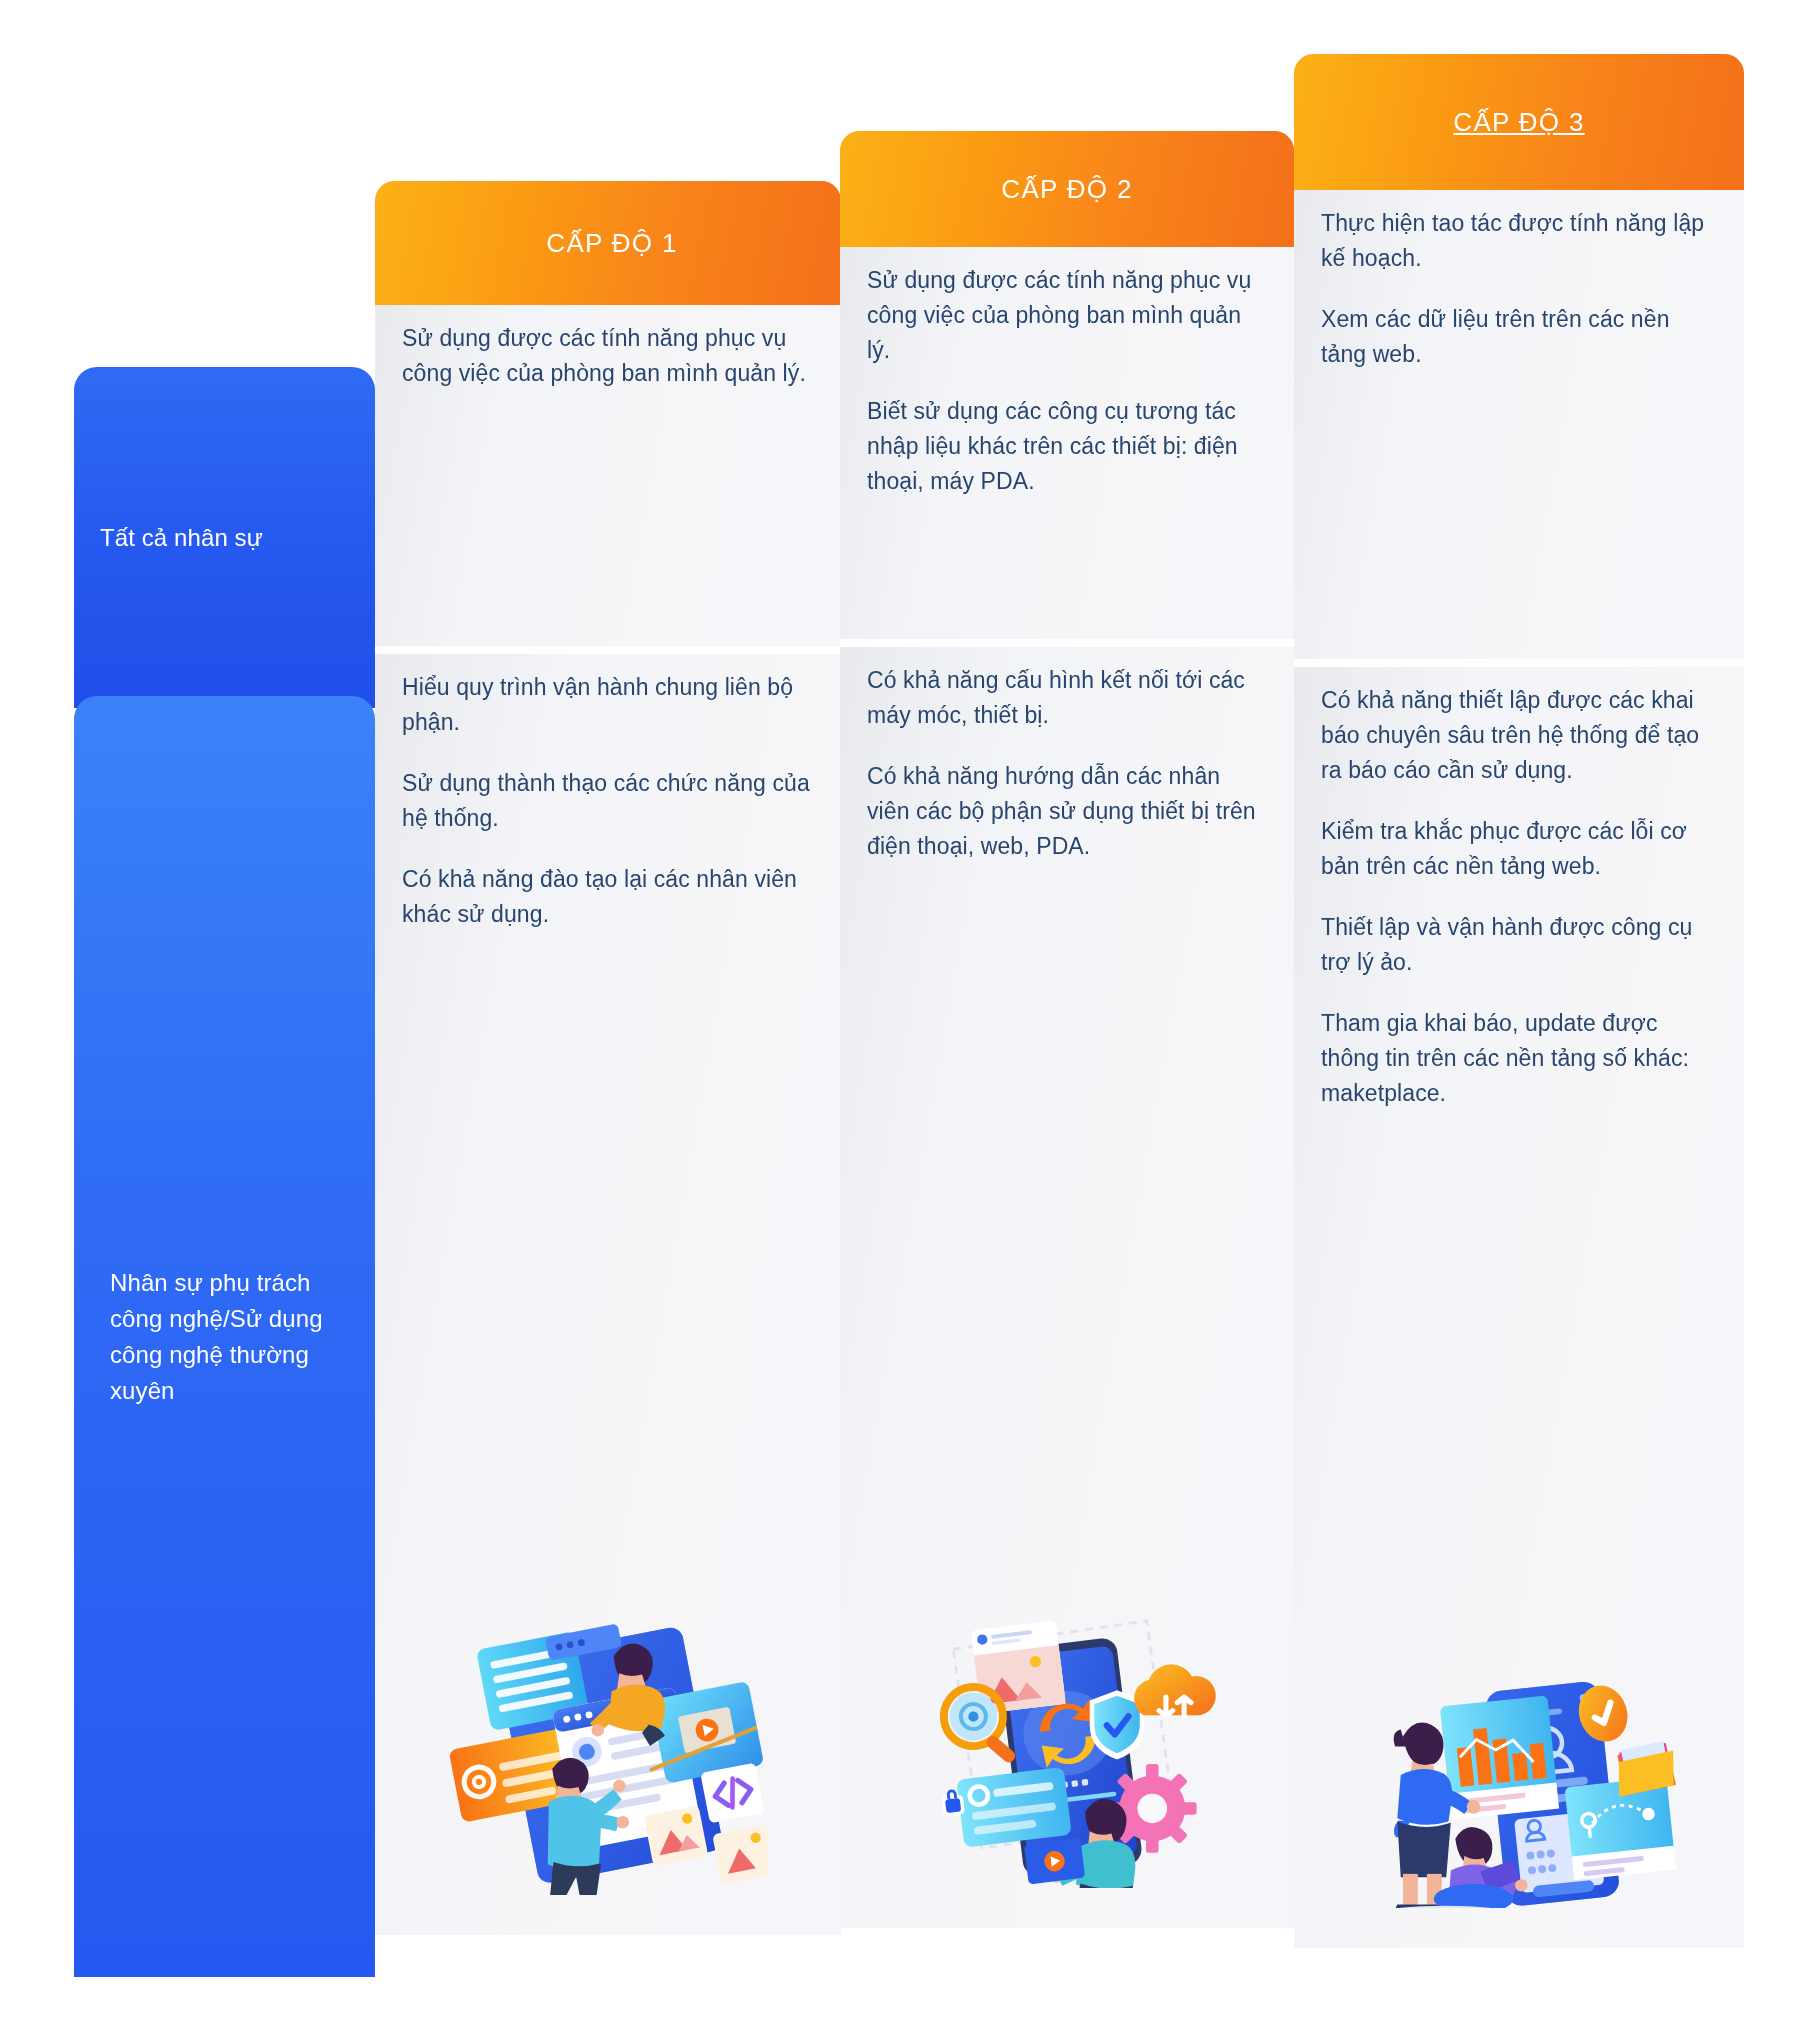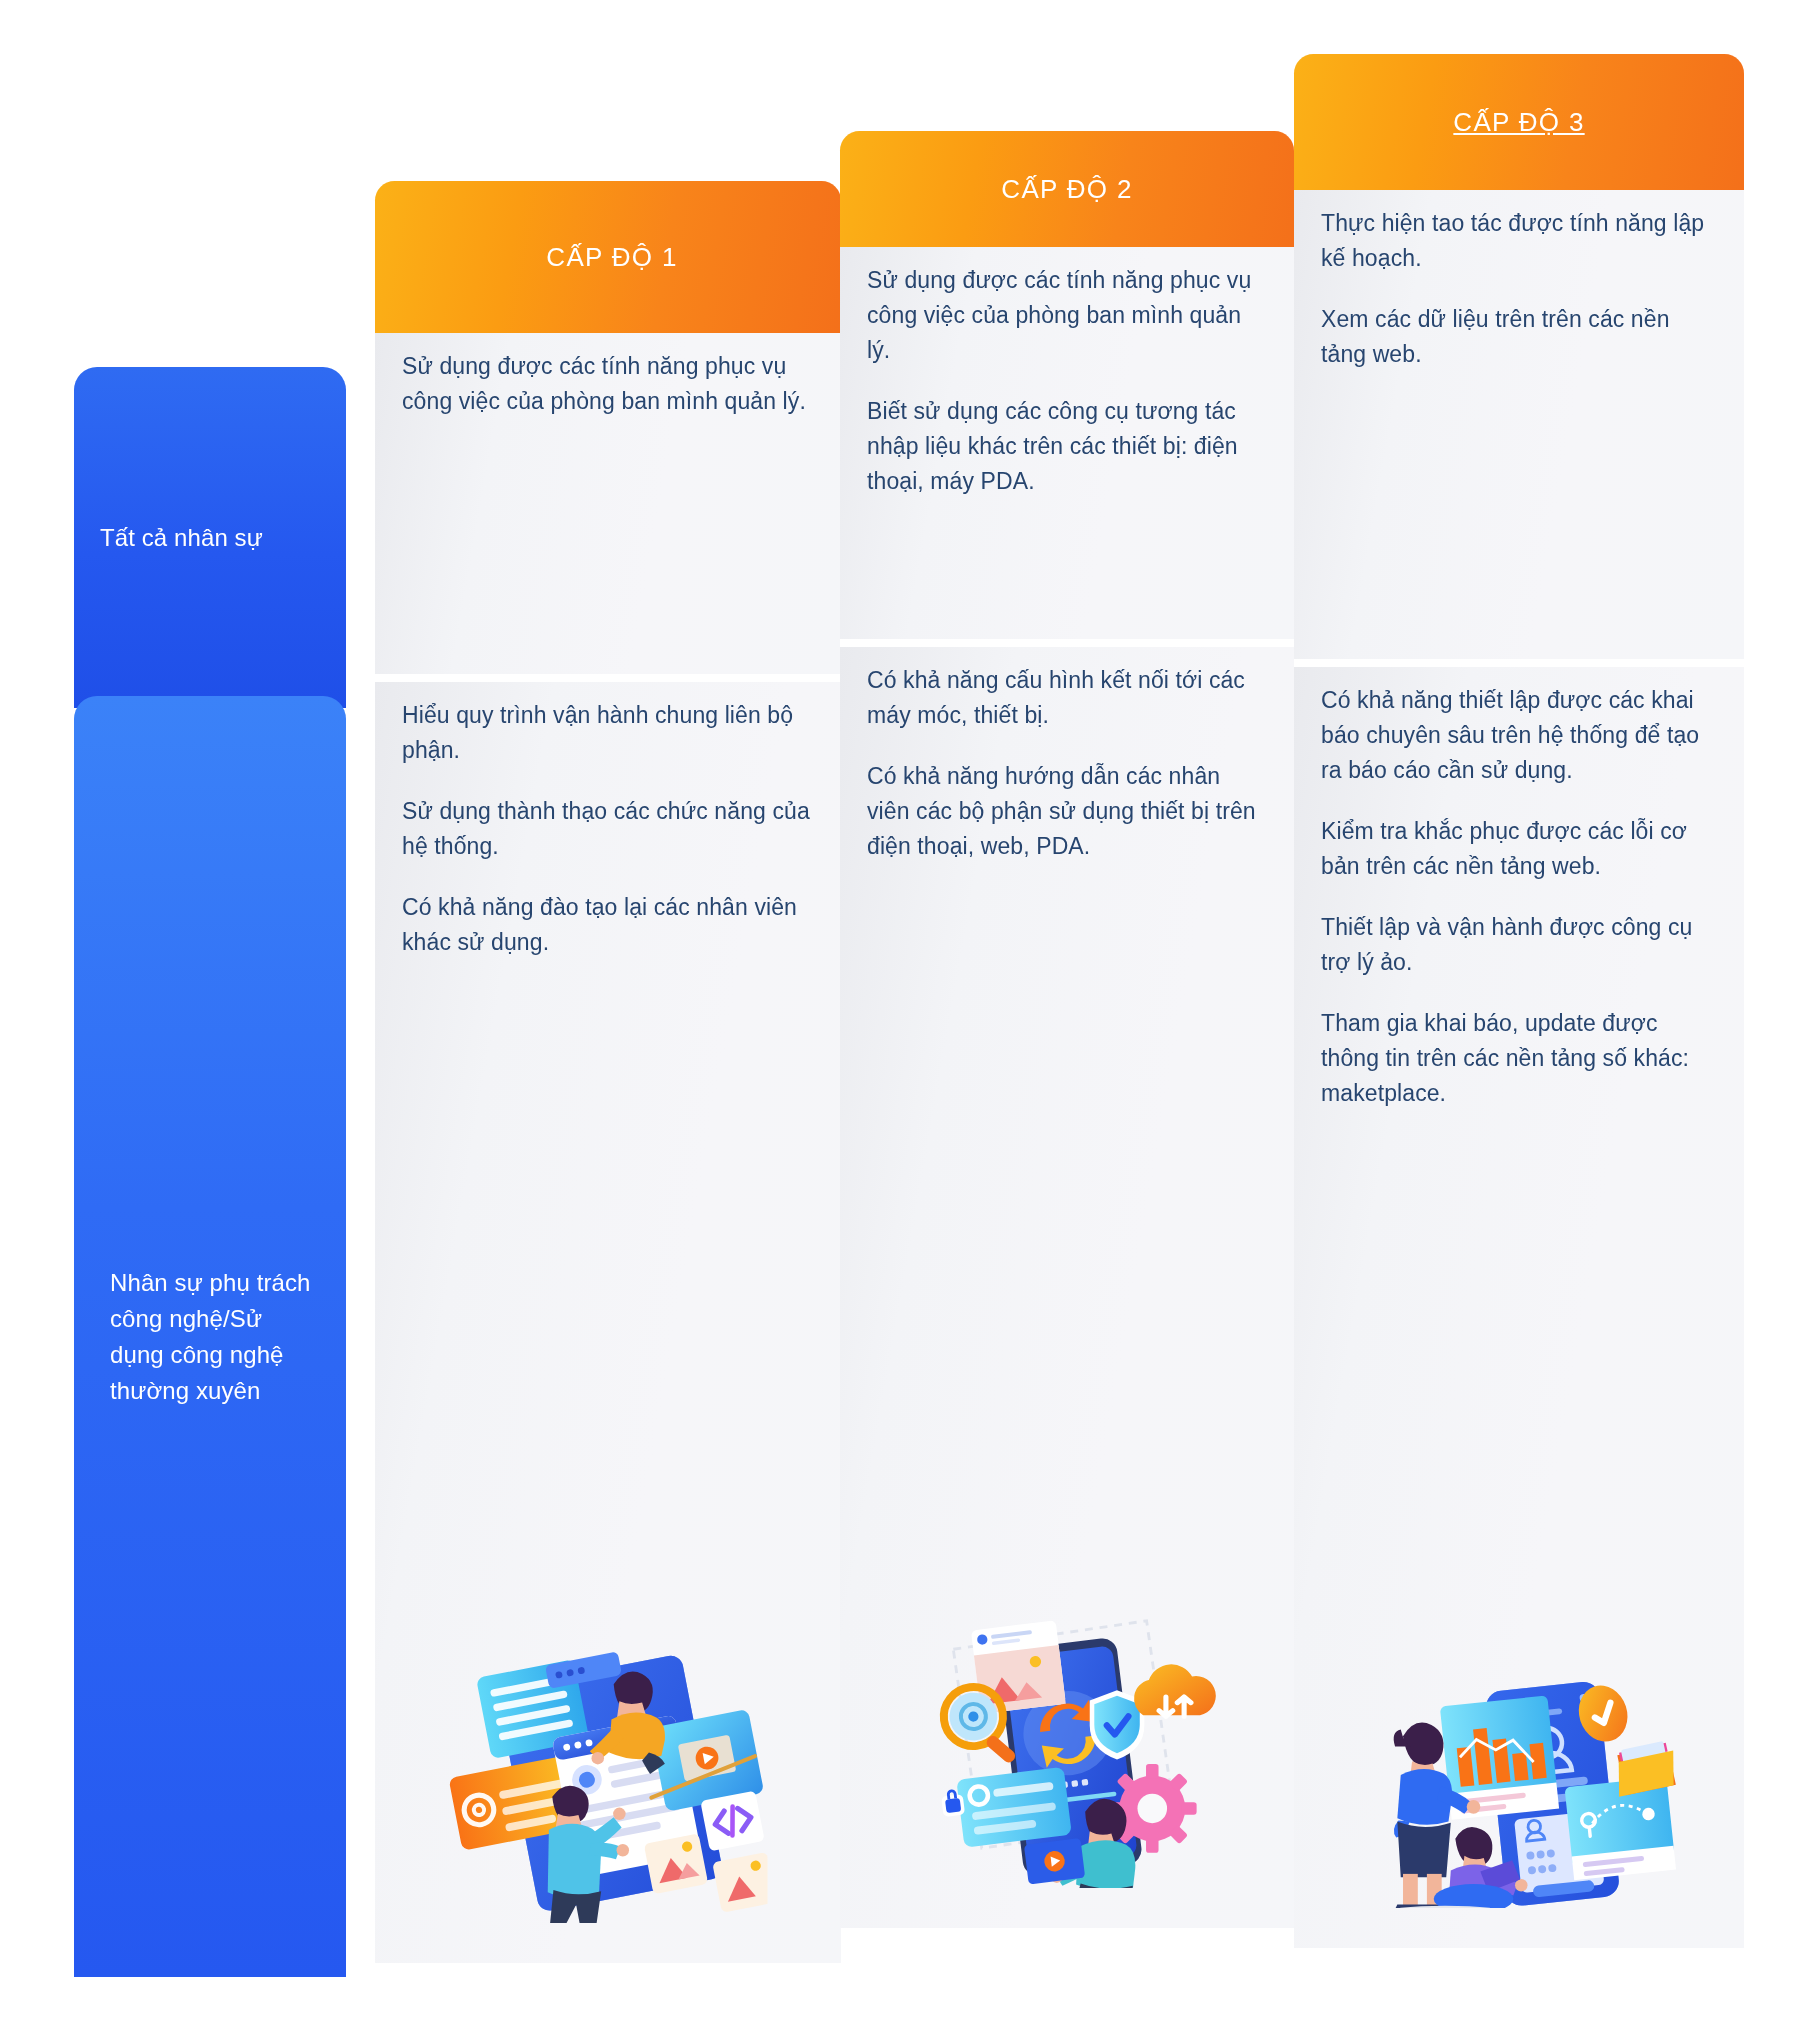--- a/index.html
+++ b/index.html
@@ -18,21 +18,21 @@
     position: relative;
     width: 1803px;
     height: 2035px;
     background: #ffffff;
   }
 
   
   .rowlabel {
     position: absolute;
     left: 74px;
-    width: 272px;
+    width: 301px;
     box-sizing: border-box;
     padding: 0 26px;
     display: flex;
     align-items: center;
     color: #ffffff;
     font-size: 24px;
     line-height: 1.5;
     letter-spacing: 0.1px;
   }
   .rowlabel-1 {
@@ -64,21 +64,21 @@
     height: 140px;
     display: flex;
     align-items: center;
     justify-content: center;
     color: #ffffff;
     font-size: 26px;
     letter-spacing: 1.3px;
     background: linear-gradient(100deg, #fbb117 0%, #fb9c12 30%, #f8841a 62%, #f4701a 100%);
     border-radius: 19.4px 19.4px 0 0;
   }
-  .col-1 .col-head { height: 152px; padding-left: 8px; }
+  .col-1 .col-head { height: 124px; padding-left: 8px; }
   .col-2 .col-head { height: 116px; }
   .col-3 .col-head { height: 136px; text-decoration: underline; }
 
   
   .cell {
     box-sizing: border-box;
     background: linear-gradient(100deg, #e9eaee 0%, #f3f4f7 26%, #f6f6f9 60%, #f5f6f9 100%);
     padding: 0 27px;
   }
   .cell-inner { padding-top: 16px; }

